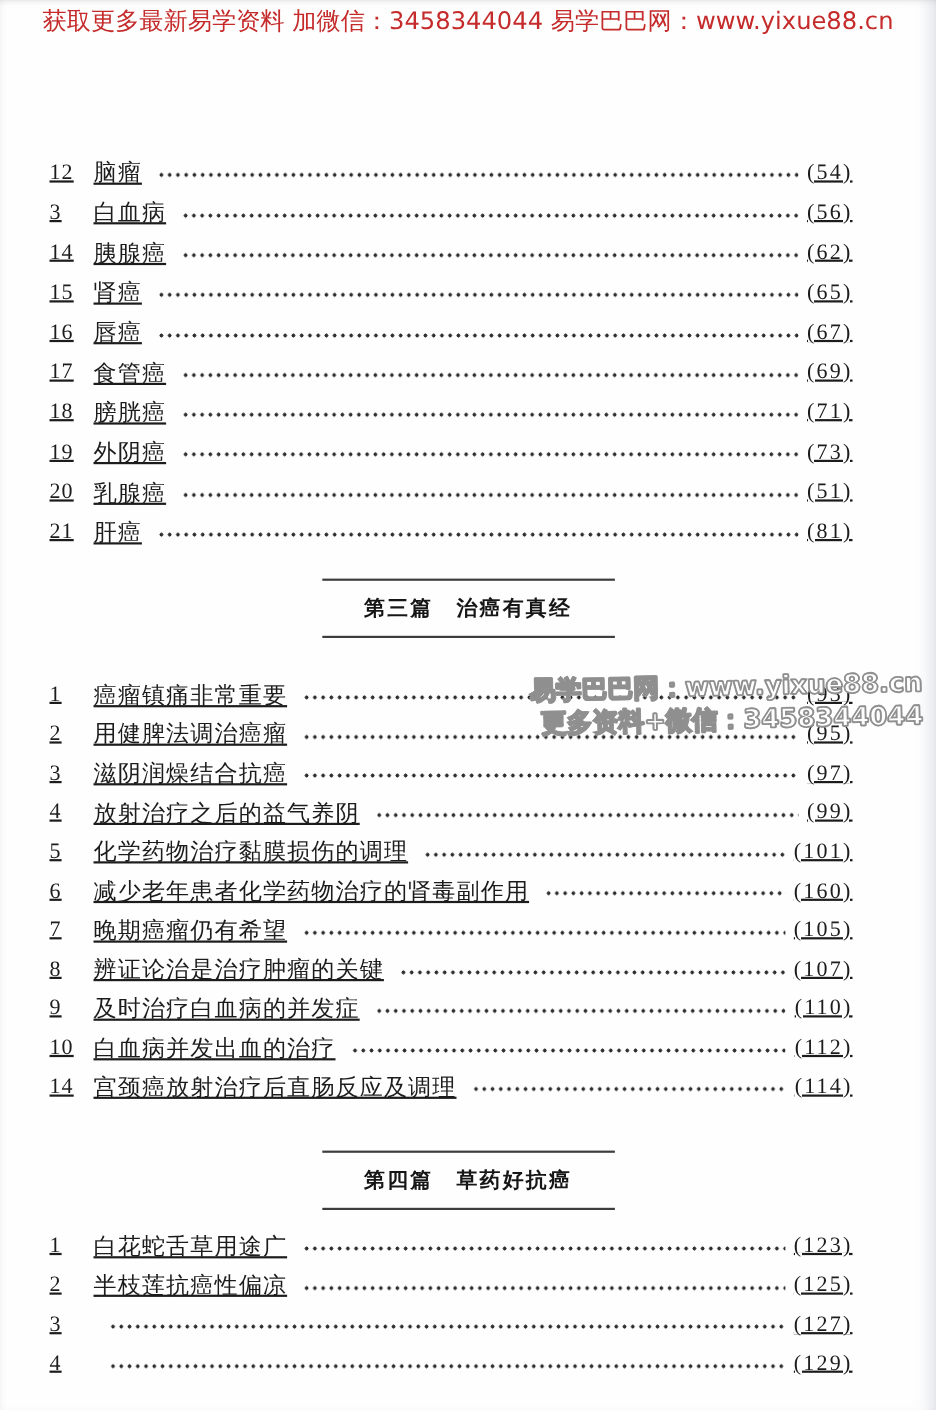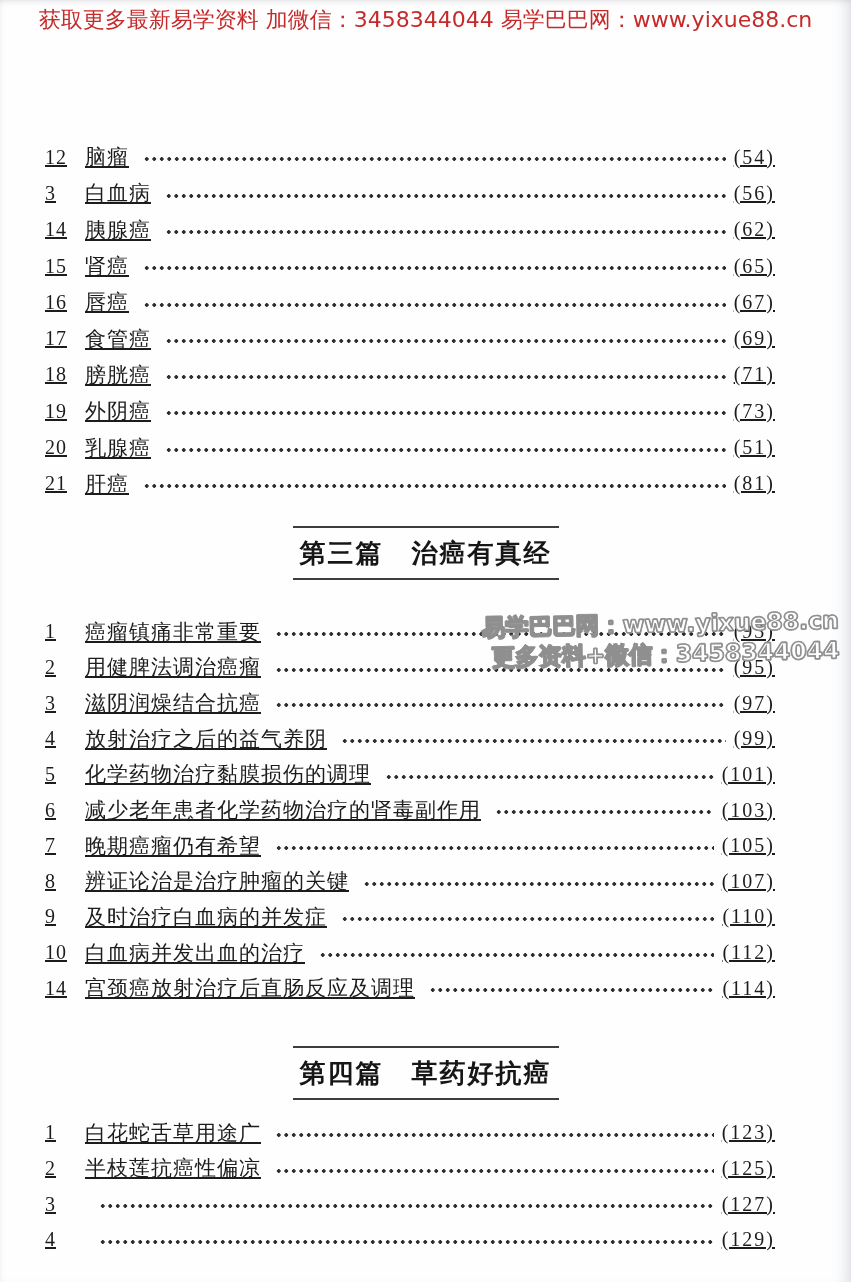--- a/index.html
+++ b/index.html
@@ -63,21 +63,21 @@
   .section-head{
     position:absolute;left:50%;
     transform:translateX(-50%);
     width:266px;text-align:center;
   }
   .sec3{top:526px;}
   .sec4{top:1036px;margin-top:10px;}
   .section-head .rule{height:2px;background:#3d3d3d;}
   .section-head .shtitle{
     padding:8px 0;
-    font-size:26px;line-height:34px;
+    font-size:19px;line-height:34px;
     font-weight:700;
     font-family:"DejaVu Sans","Liberation Sans",sans-serif;
     letter-spacing:2px;
     white-space:nowrap;
     color:#161616;
   }
   .watermark{
     position:absolute;
     top:609px;right:12px;
     z-index:5;
@@ -197,21 +197,21 @@
       <div class="toc-row">
         <span class="num">5</span>
         <span class="ititle">化学药物治疗黏膜损伤的调理</span>
         <span class="dots"></span>
         <span class="pg">(101)</span>
       </div>
       <div class="toc-row">
         <span class="num">6</span>
         <span class="ititle">减少老年患者化学药物治疗的肾毒副作用</span>
         <span class="dots"></span>
-        <span class="pg">(103)</span>
+        <span class="pg">(160)</span>
       </div>
       <div class="toc-row">
         <span class="num">7</span>
         <span class="ititle">晚期癌瘤仍有希望</span>
         <span class="dots"></span>
         <span class="pg">(105)</span>
       </div>
       <div class="toc-row">
         <span class="num">8</span>
         <span class="ititle">辨证论治是治疗肿瘤的关键</span>

